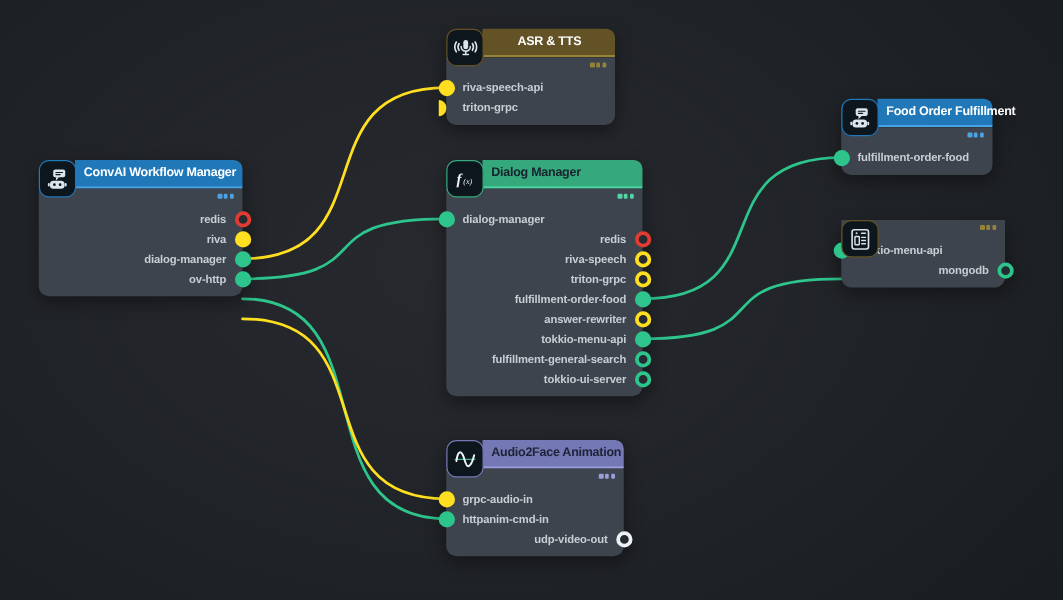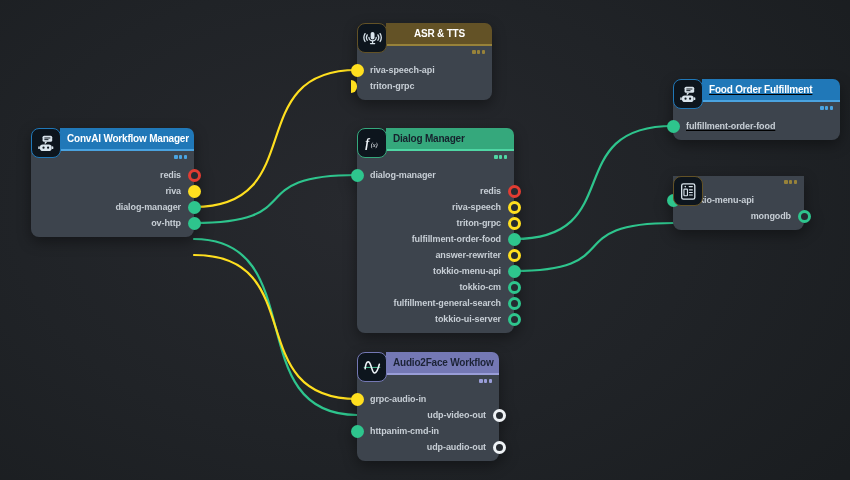--- a/index.html
+++ b/index.html
@@ -171,73 +171,65 @@
             </div>
             <div class="port-row out">
               <span class="port-label">answer-rewriter</span>
               <span class="dot ring" style="border-color: rgb(255, 223, 31);"></span>
             </div>
             <div class="port-row out">
               <span class="port-label">tokkio-menu-api</span>
               <span class="dot filled" style="background: rgb(46, 197, 141);"></span>
             </div>
             <div class="port-row out">
-              <span class="port-label">tokkio-cm</span>
-              <span class="dot ring" style="border-color: rgb(46, 197, 141);"></span>
-            </div>
-            <div class="port-row out">
               <span class="port-label">fulfillment-general-search</span>
               <span class="dot ring" style="border-color: rgb(46, 197, 141);"></span>
             </div>
             <div class="port-row out">
               <span class="port-label">tokkio-ui-server</span>
               <span class="dot ring" style="border-color: rgb(46, 197, 141);"></span>
             </div>
           </div>
         </div>
       </div>
       <div class="node" style="left: 357px; top: 352px; width: 142px;">
         <div class="iconbox" style="border-color: rgb(116, 120, 180);">
           <svg viewBox="0 0 24 24" width="22" height="22">
     <path d="M3 12.5 H21" stroke="#43b289" stroke-width="1.2"></path>
     <path d="M4.5 14 C5.5 6, 8 4.5, 10 8.5 C12 12.5, 12.5 19, 15 18.5 C17.5 18, 19.5 11, 20 9" fill="none" stroke="#eef3f8" stroke-width="1.7" stroke-linecap="round"></path>
           </svg>
         </div>
         <div class="header" style="background: rgb(116, 120, 180); border-bottom-color: rgb(153, 157, 216);">
-          <span class="title" style="color: rgb(28, 35, 54);">Audio2Face Workflow</span>
+          <span class="title" style="color: rgb(28, 35, 54);">Audio2Face Animation</span>
         </div>
         <div class="body">
           <div class="dots-row">
             <span class="menu-dots">
               <i style="background: rgb(153, 157, 216);"></i>
               <i style="background: rgb(153, 157, 216);"></i>
               <i style="background: rgb(153, 157, 216);"></i>
             </span>
           </div>
           <div class="ports">
             <div class="port-row in">
               <span class="dot filled" style="background: rgb(255, 223, 31);"></span>
               <span class="port-label">grpc-audio-in</span>
             </div>
+            <div class="port-row in">
+              <span class="dot filled" style="background: rgb(46, 197, 141);"></span>
+              <span class="port-label">httpanim-cmd-in</span>
+            </div>
             <div class="port-row out">
               <span class="port-label">udp-video-out</span>
               <span class="dot ring" style="border-color: rgb(238, 242, 245);"></span>
             </div>
-            <div class="port-row in">
-              <span class="dot filled" style="background: rgb(46, 197, 141);"></span>
-              <span class="port-label">httpanim-cmd-in</span>
-            </div>
-            <div class="port-row out">
-              <span class="port-label">udp-audio-out</span>
-              <span class="dot ring" style="border-color: rgb(238, 242, 245);"></span>
-            </div>
-          </div>
-        </div>
-      </div>
-      <div class="node" style="left: 673px; top: 79px; width: 167px; text-decoration: underline;">
+          </div>
+        </div>
+      </div>
+      <div class="node" style="left: 673px; top: 79px; width: 121px;">
         <div class="iconbox" style="border-color: rgb(32, 120, 184);">
           <svg viewBox="0 0 24 24" width="21" height="21">
     <rect x="7.5" y="3" width="11" height="7" rx="1.8" fill="#d9e4ec"></rect>
     <path d="M10 10 v3 l3 -3 z" fill="#d9e4ec"></path>
     <path d="M10 5.7 h6 M10 7.6 h3.8" stroke="#0d151d" stroke-width="1.1" stroke-linecap="round"></path>
     <rect x="4.5" y="13.2" width="13.4" height="7.3" rx="3.2" fill="#d9e4ec"></rect>
     <circle cx="8.6" cy="16.8" r="1.25" fill="#0d151d"></circle>
     <circle cx="13.8" cy="16.8" r="1.25" fill="#0d151d"></circle>
     <rect x="2.6" y="15.2" width="1.7" height="3.2" rx="0.8" fill="#d9e4ec"></rect>
     <rect x="18.1" y="15.2" width="1.7" height="3.2" rx="0.8" fill="#d9e4ec"></rect>

